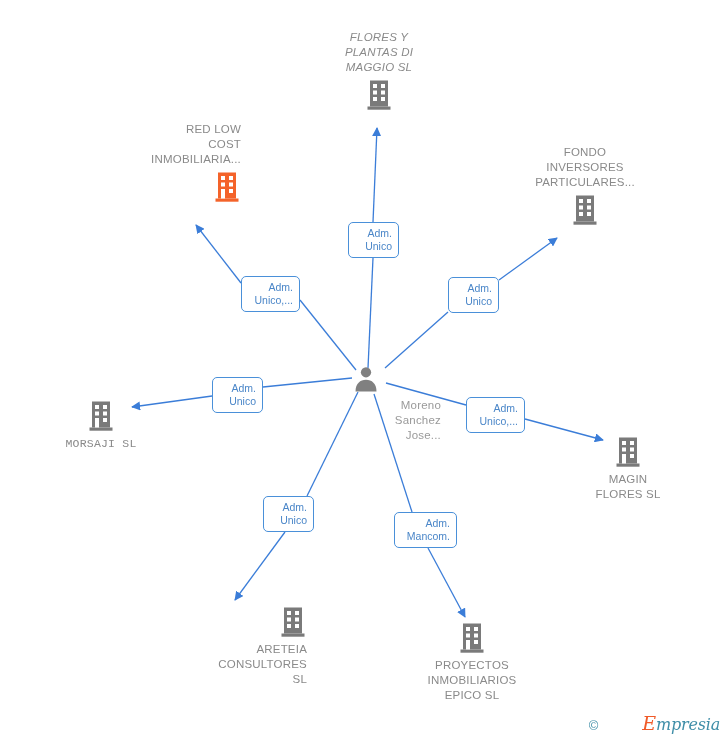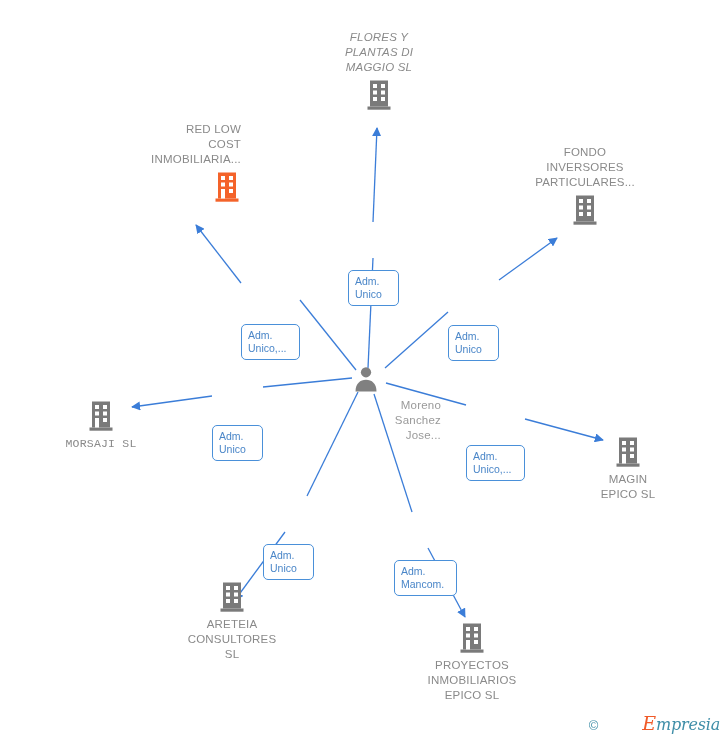--- a/index.html
+++ b/index.html
@@ -53,25 +53,24 @@
 
   .tag {
     position: absolute;
     box-sizing: border-box;
     border: 1.3px solid #4a90d9;
     border-radius: 5px;
     background: #ffffff;
     color: #4a86c8;
     font-size: 10.5px;
     line-height: 13px;
-    text-align: left;
+    text-align: right;
     padding: 4px 6px 4px 6px;
     white-space: pre-line;
     z-index: 5;
-    margin-top: 48px;
   }
   .watermark {
     position: absolute;
     right: 8px;
     bottom: 6px;
     font-size: 15px;
     display: flex;
     align-items: baseline;
     gap: 4px;
   }
@@ -229,24 +228,24 @@
         <rect x="2.5" y="27.5" width="23" height="3.2" fill="#7a7a7a"></rect>
         <rect x="8" y="5" width="4" height="4" fill="#ffffff"></rect>
         <rect x="16" y="5" width="4" height="4" fill="#ffffff"></rect>
         <rect x="8" y="11.5" width="4" height="4" fill="#ffffff"></rect>
         <rect x="16" y="11.5" width="4" height="4" fill="#ffffff"></rect>
         <rect x="8" y="18" width="4" height="9.5" fill="#ffffff"></rect>
         <rect x="16" y="18" width="4" height="4" fill="#ffffff"></rect>
       </svg>
     </span>
     <span class="label">MAGIN
-EPICO SL</span>
-  </div>
-
-  <div class="node label-below" style="left:232px; top:581px;">
+FLORES SL</span>
+  </div>
+
+  <div class="node label-below" style="left:232px; top:606px;text-align:right;">
     <span class="icon">
       <svg width="28" height="32" viewBox="0 0 28 32" xmlns="http://www.w3.org/2000/svg">
         <rect x="5" y="1.5" width="18" height="26" fill="#7a7a7a"></rect>
         <rect x="2.5" y="27.5" width="23" height="3.2" fill="#7a7a7a"></rect>
         <rect x="8" y="5" width="4" height="4" fill="#ffffff"></rect>
         <rect x="16" y="5" width="4" height="4" fill="#ffffff"></rect>
         <rect x="8" y="11.5" width="4" height="4" fill="#ffffff"></rect>
         <rect x="16" y="11.5" width="4" height="4" fill="#ffffff"></rect>
         <rect x="8" y="18" width="4" height="4" fill="#ffffff"></rect>
         <rect x="16" y="18" width="4" height="4" fill="#ffffff"></rect>

